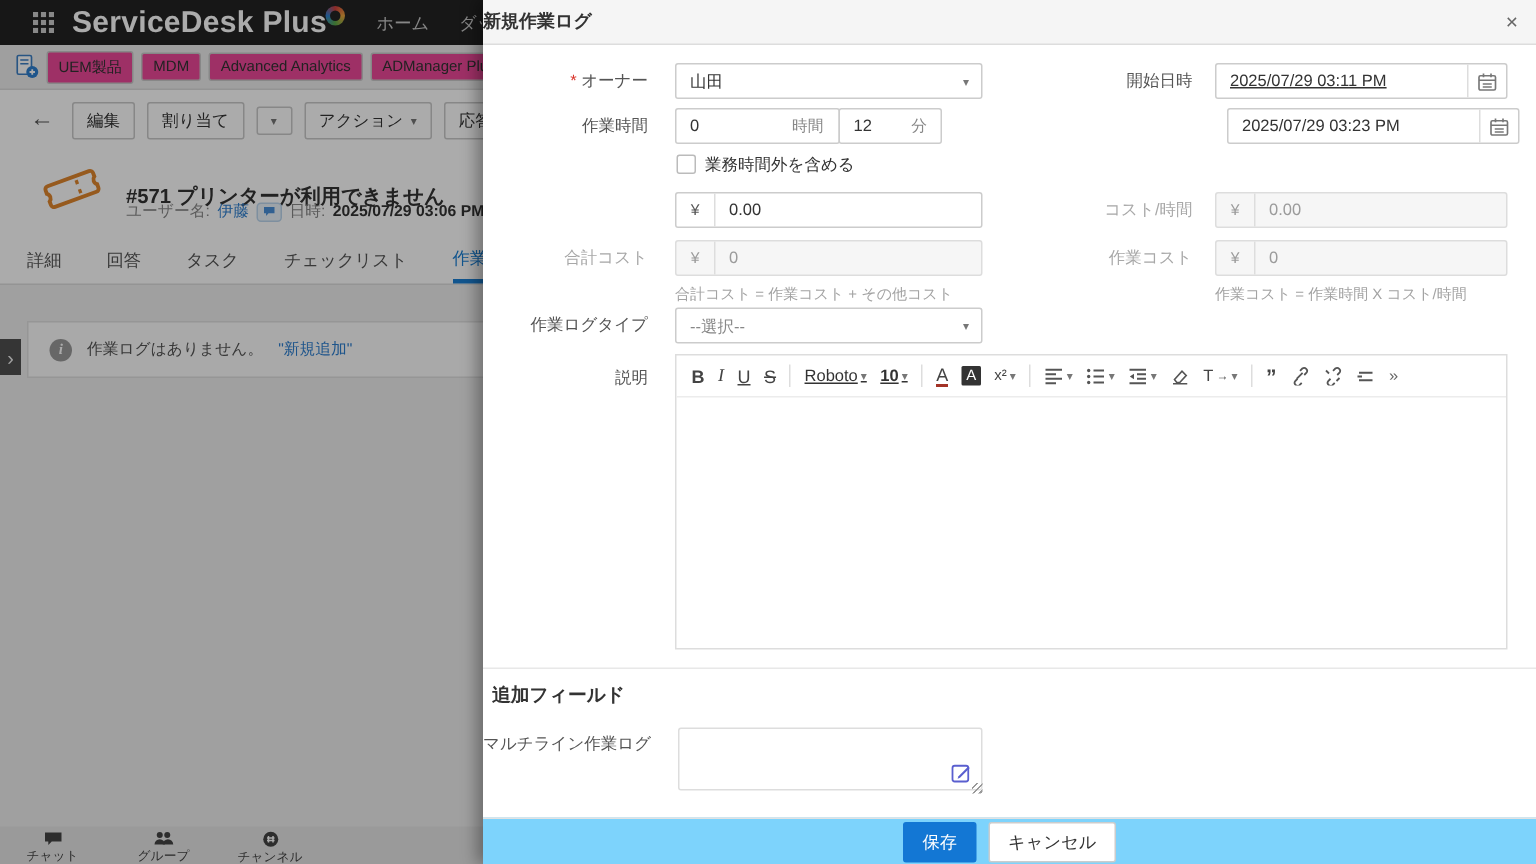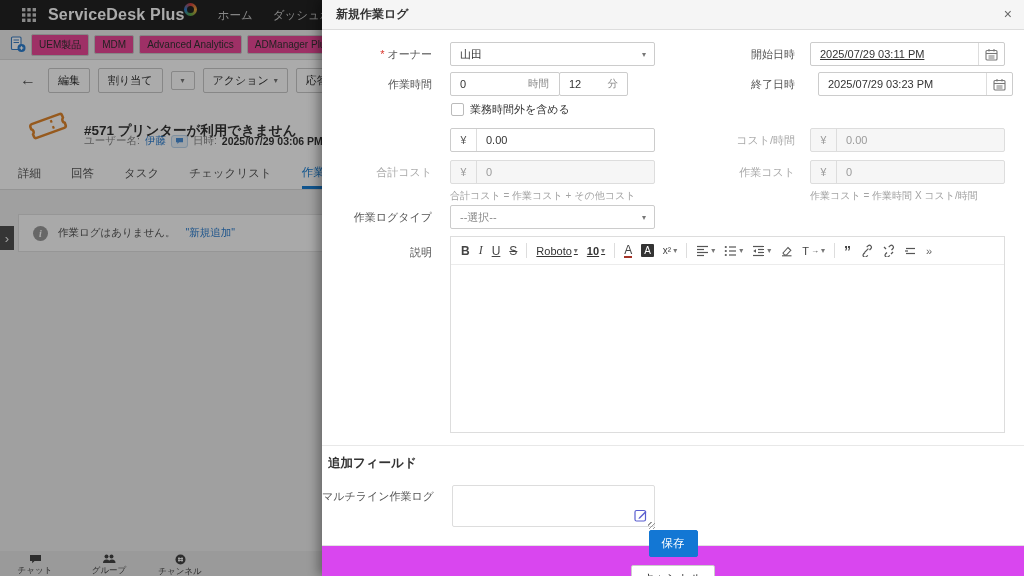--- a/index.html
+++ b/index.html
@@ -5,21 +5,21 @@
   * { box-sizing: border-box; }
   html,body { margin:0; padding:0; background:#888; }
   .stage {
     position:relative; width:1024px; height:576px; overflow:hidden;
     font-family:"Liberation Sans","DejaVu Sans",sans-serif; background:#fff;
   }
   
   .page { position:absolute; inset:0; z-index:1; }
   .topbar { position:absolute; left:0; top:0; right:0; height:30px; background:#232323; display:flex; align-items:center; }
   .grid-icon { margin-left:22px; width:14px; height:14px; }
-  .logo { margin-left:12px; color:#fff; font-size:16px; font-weight:bold; letter-spacing:.2px; white-space:nowrap; }
+  .logo { margin-left:12px; color:#fff; font-size:20px; font-weight:bold; letter-spacing:.2px; white-space:nowrap; }
   .swoosh { display:inline-block; width:13px; height:13px; border-radius:50%;
     background:conic-gradient(#cf3e3e,#e9a33c,#58a846,#2e7fd0,#cf3e3e);
     position:relative; top:-4px; left:-1px; }
   .swoosh::after { content:""; position:absolute; inset:3px; border-radius:50%; background:#232323; }
   .topnav-item { margin-left:20px; color:#c9c9c9; font-size:11.5px; white-space:nowrap; }
   .topnav-item.active { margin-left:16px; height:30px; display:flex; align-items:center; padding:0 13px; background:#2e86c8; color:#fff; }
   .prodbar { position:absolute; left:0; top:30px; right:0; height:30px; background:#ededed; border-bottom:1px solid #dcdcdc; display:flex; align-items:center; gap:5px; padding-left:10px; }
   .chip { font-size:10px; padding:3px 7px; background:#ec4899; border:1px solid #c9c9c9; border-radius:2px; color:#333; white-space:nowrap; }
   .actionbar { position:absolute; left:0; top:60px; right:0; height:40px; background:#fff; display:flex; align-items:center; gap:8px; padding-left:20px; }
   .back-arrow { color:#555; font-size:16px; font-weight:bold; margin-right:4px; }
@@ -39,21 +39,21 @@
   .alert { position:absolute; left:18px; top:24px; width:620px; height:38px; background:#fcfcfc; border:1px solid #e0e0e0; display:flex; align-items:center; gap:10px; padding-left:14px; font-size:10.5px; color:#555; }
   .info-icon { width:15px; height:15px; border-radius:50%; background:#9a9a9a; color:#fff; font-size:10px; font-weight:bold; display:flex; align-items:center; justify-content:center; font-family:"Liberation Serif",serif; font-style:italic; }
   .expandbtn { position:absolute; left:0; top:36px; width:14px; height:24px; background:#4f4f4f; color:#eee; display:flex; align-items:center; justify-content:center; font-size:13px; }
   .dock { position:absolute; left:0; bottom:0; width:322px; height:25px; background:#e6e6e6; overflow:hidden; }
   .dock-item { position:absolute; top:3px; width:64px; display:flex; flex-direction:column; align-items:center; gap:1px; color:#444; font-size:8.5px; }
   
   .dim { position:absolute; inset:0; background:rgba(0,0,0,.33); z-index:5; }
   
   .modal { position:absolute; left:322px; top:0; width:702px; height:576px; background:#fff; z-index:10; box-shadow:-4px 0 10px rgba(0,0,0,.35); }
   .modal-header { position:absolute; left:0; top:0; right:0; height:30px; background:#f5f5f5; border-bottom:1px solid #ddd; display:flex; align-items:center; }
-  .modal-title { font-size:12px; font-weight:bold; color:#333; margin-left:14px; }
+  .modal-title { font-size:12px; font-weight:bold; color:#333; }
   .modal-close { position:absolute; right:12px; top:6px; font-size:14px; color:#666; cursor:default; }
   .flabel { position:absolute; font-size:11px; color:#555; text-align:right; left:0; width:110px; line-height:24px; white-space:nowrap; }
   .flabel.rcol { left:330px; width:143px; }
   .flabel.dis { color:#a8a8a8; }
   .req { color:#d9342b; margin-right:3px; }
   .input { position:absolute; height:24px; border:1px solid #ccc; border-radius:2px; background:#fff; font-size:11px; color:#333; display:flex; align-items:center; }
   .input .val { padding-left:9px; white-space:nowrap; }
   .input .prefix { width:26px; height:100%; border-right:1px solid #ddd; display:flex; align-items:center; justify-content:center; font-size:10.5px; color:#555; }
   .input.disabled { background:#f6f6f6; border-color:#ddd; color:#9b9b9b; }
   .input.disabled .prefix { color:#9b9b9b; }
@@ -76,21 +76,21 @@
   .tb .hl { background:#333; color:#fff; font-size:10px; padding:1px 3px; border-radius:1px; }
   .tb .sup { font-size:10px; }
   .tb .tdir { font-size:11px; }
   .edcontent { padding:13px 14px; font-size:11px; color:#333; }
   .sep-line { position:absolute; left:0; right:0; top:445px; border-top:1px solid #e8e8e8; }
   .section-title { position:absolute; left:6px; top:455px; font-size:12.5px; font-weight:bold; color:#333; }
   .multiline-box { position:absolute; left:130px; top:485px; width:203px; height:42px; border:1px solid #ddd; border-radius:2px; background:#fff; }
   .compose { position:absolute; right:6px; bottom:4px; }
   .resize-handle { position:absolute; right:-1px; bottom:-3px; width:7px; height:7px;
     background:repeating-linear-gradient(135deg,transparent 0 2px,#999 2px 3px); }
-  .modal-footer { position:absolute; left:0; right:0; top:545px; bottom:0; background:#d946ef; border-top:1px solid #e2e2e2; display:flex; justify-content:center; align-items:center; gap:8px;flex-direction:column; }
+  .modal-footer { position:absolute; left:0; right:0; top:545px; bottom:0; background:#7dd3fc; border-top:1px solid #e2e2e2; display:flex; justify-content:center; align-items:center; gap:8px; }
   .btn { font-size:11.5px; padding:5px 12px; border-radius:2px; white-space:nowrap; }
   .btn-primary { background:#1377d4; color:#fff; border:1px solid #1377d4; }
   .btn-default { background:#fff; color:#333; border:1px solid #ccc; }
   svg { display:block; }
 </style>
 </head>
 <body>
 
 <div class="stage">
 
@@ -265,21 +265,20 @@
     <div class="flabel" style="top:72px;">作業時間</div>
     <div class="input" style="left:128px; top:72px; width:110px;">
       <span class="val">0</span>
       <span class="unit" style="right:10px;">時間</span>
     </div>
     <div class="input" style="left:237px; top:72px; width:69px;">
       <span class="val">12</span>
       <span class="unit" style="right:9px;">分</span>
     </div>
 
-    <div class="flabel rcol" style="top:72px;">終了日時</div>
     <div class="input" style="left:496px; top:72px; width:195px;">
       <span class="val">2025/07/29 03:23 PM</span>
       <span class="calbtn">
         <svg width="13" height="13" viewBox="0 0 13 13">
           <rect x="1" y="2.5" width="11" height="9.5" rx="1" fill="none" stroke="#777" stroke-width="1.1"></rect>
           <line x1="1" y1="5.5" x2="12" y2="5.5" stroke="#777" stroke-width="1.1"></line>
           <line x1="4" y1="1" x2="4" y2="3.5" stroke="#777" stroke-width="1.1"></line>
           <line x1="9" y1="1" x2="9" y2="3.5" stroke="#777" stroke-width="1.1"></line>
           <line x1="3.5" y1="8" x2="9.5" y2="8" stroke="#777" stroke-width="1"></line>
           <line x1="3.5" y1="10" x2="9.5" y2="10" stroke="#777" stroke-width="1"></line>

